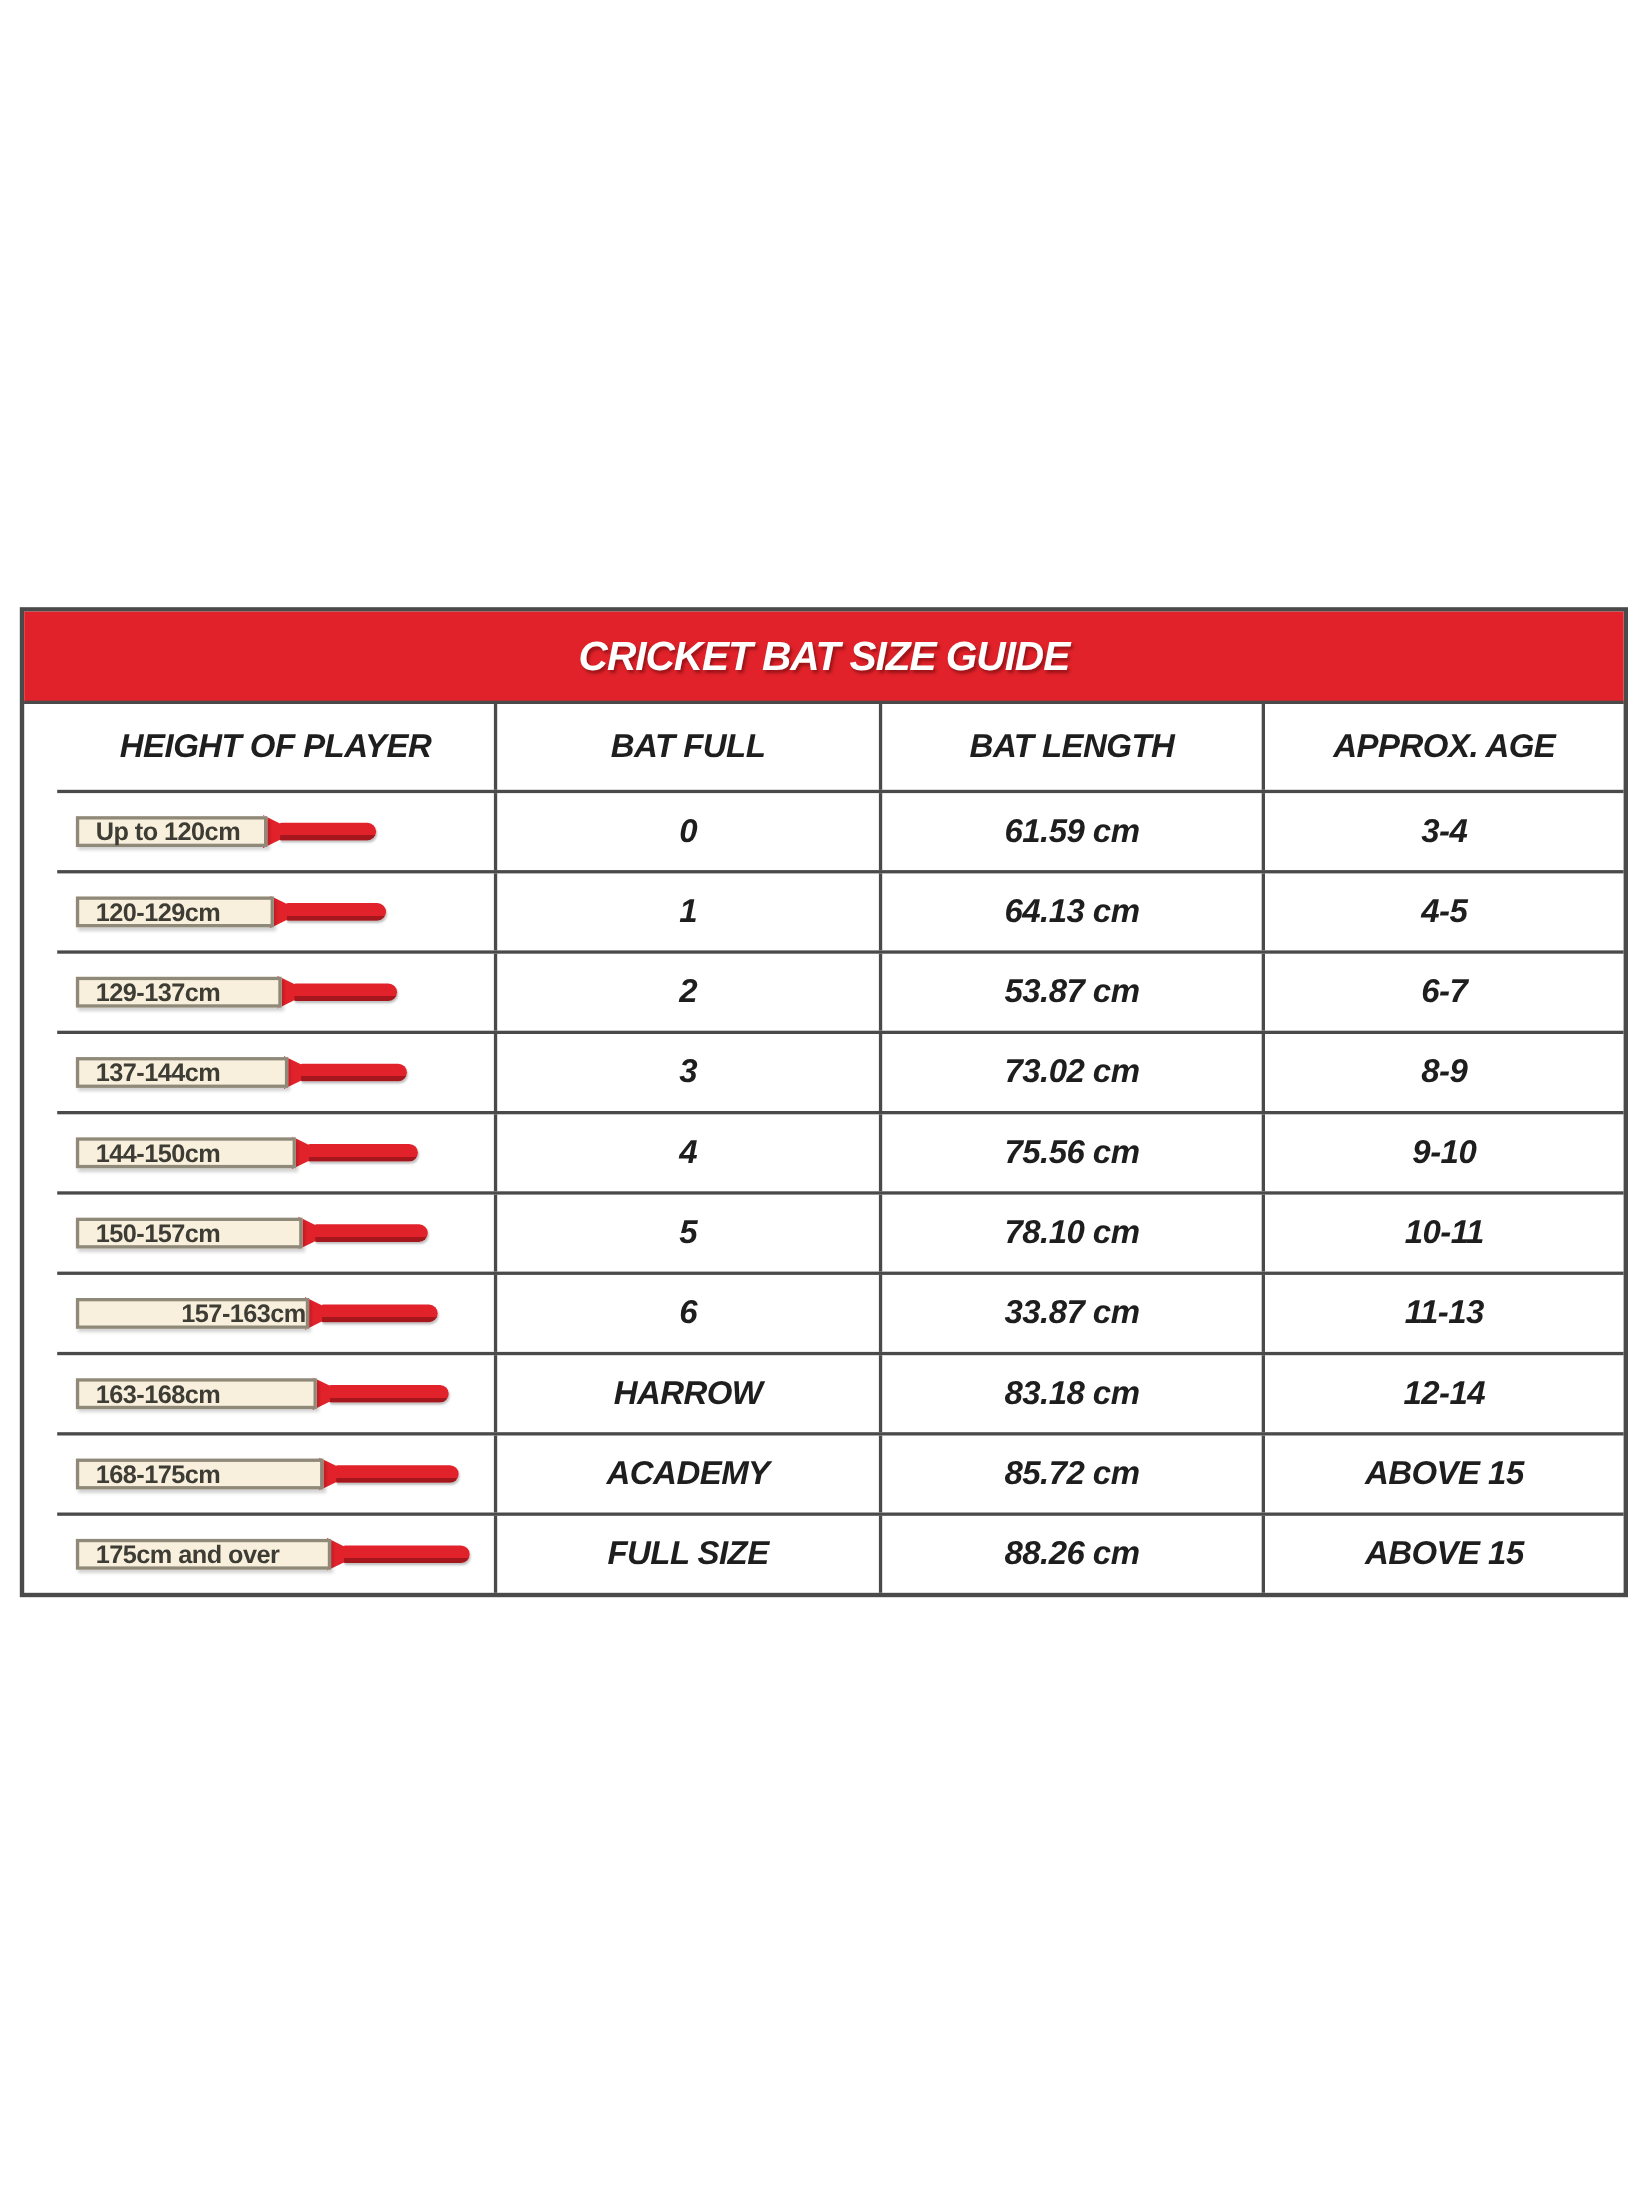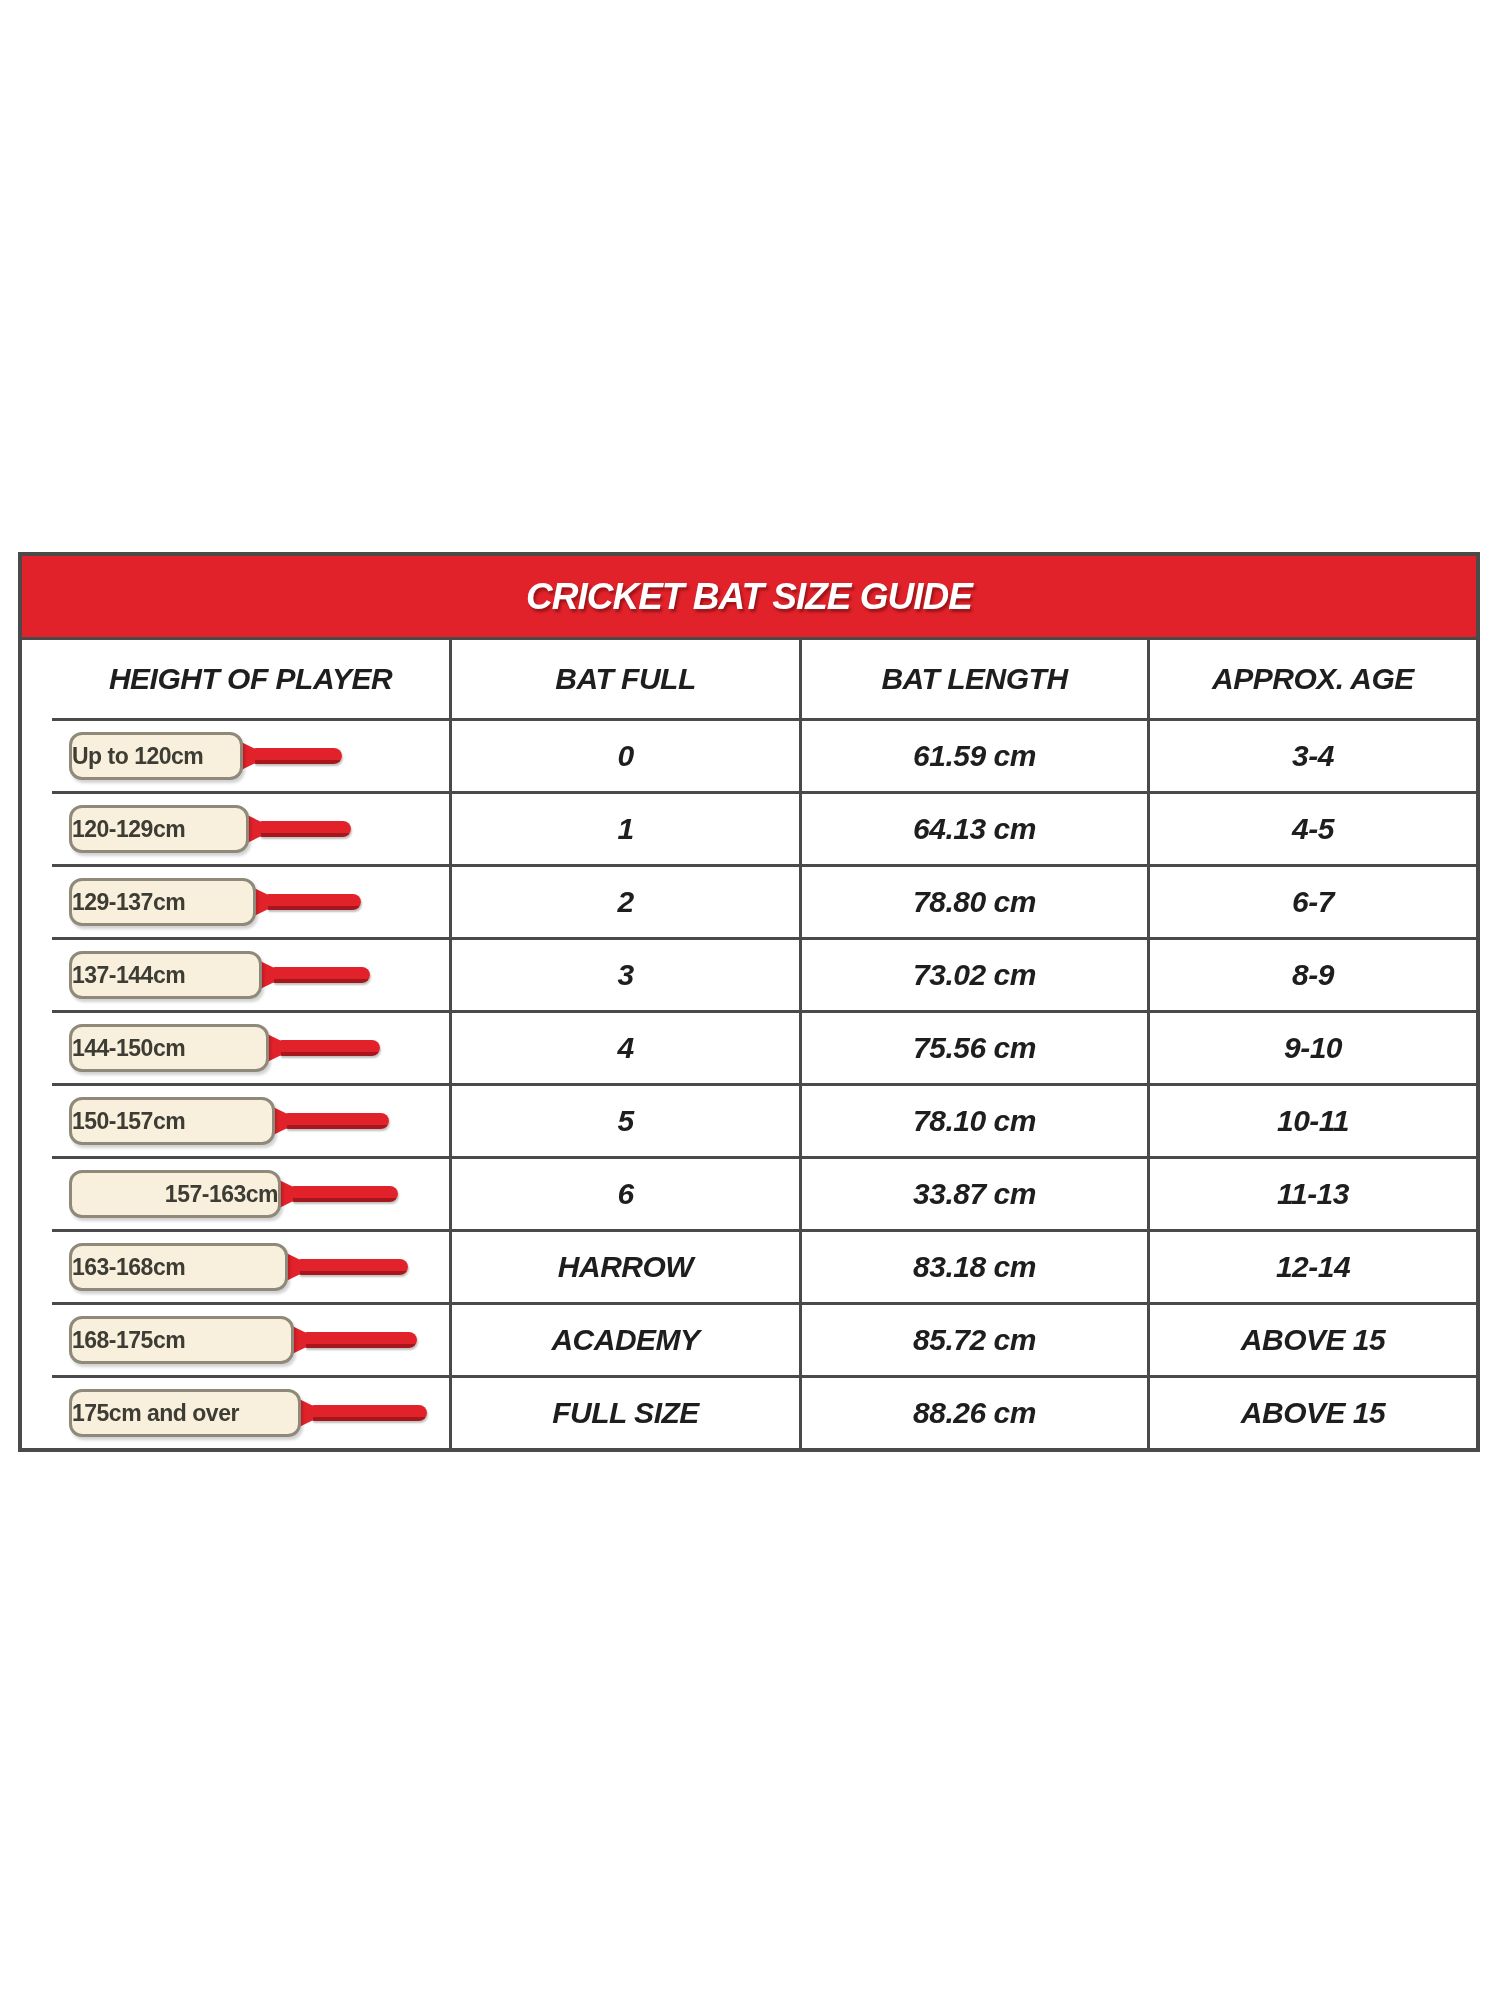--- a/index.html
+++ b/index.html
@@ -47,25 +47,26 @@
   .hcell, .vcell {
     font-weight: bold;
     font-style: italic;
     font-size: 30px;
     color: var(--text, #1e1e1e);
     letter-spacing: -0.5px;
   }
   .bat-cell { justify-content: flex-start; padding-left: 17px; }
   .bat { display: flex; align-items: center; }
   .blade {
-    height: 48px;
+    height: 28px;
     background: var(--blade-cream, #f8f0dc);
     border: 3px solid var(--blade-border, #8f897a);
-    border-radius: 13px;
+    border-radius: 0;
     display: flex; align-items: center;
+    padding-left: 15px;
     box-shadow: 2px 3px 3px rgba(0,0,0,0.18);
     position: relative; z-index: 2;
   }
   .blade span {
     font-weight: bold;
     font-size: 23px;
     color: #3d3c35;
     letter-spacing: -0.5px;
     white-space: nowrap;
   }
@@ -132,21 +133,21 @@
     <div class="cell bat-cell">
       <div class="bat">
         <div class="blade" style="width: 187px;">
           <span>129-137cm</span>
         </div>
         <div class="splice"></div>
         <div class="handle" style="width: 94px;"></div>
       </div>
     </div>
     <div class="cell vcell">2</div>
-    <div class="cell vcell">78.80 cm</div>
+    <div class="cell vcell">53.87 cm</div>
     <div class="cell vcell">6-7</div>
   </div>
 
   <div class="grid-row data-row">
     <div class="cell bat-cell">
       <div class="bat">
         <div class="blade" style="width: 193px;">
           <span>137-144cm</span>
         </div>
         <div class="splice"></div>

